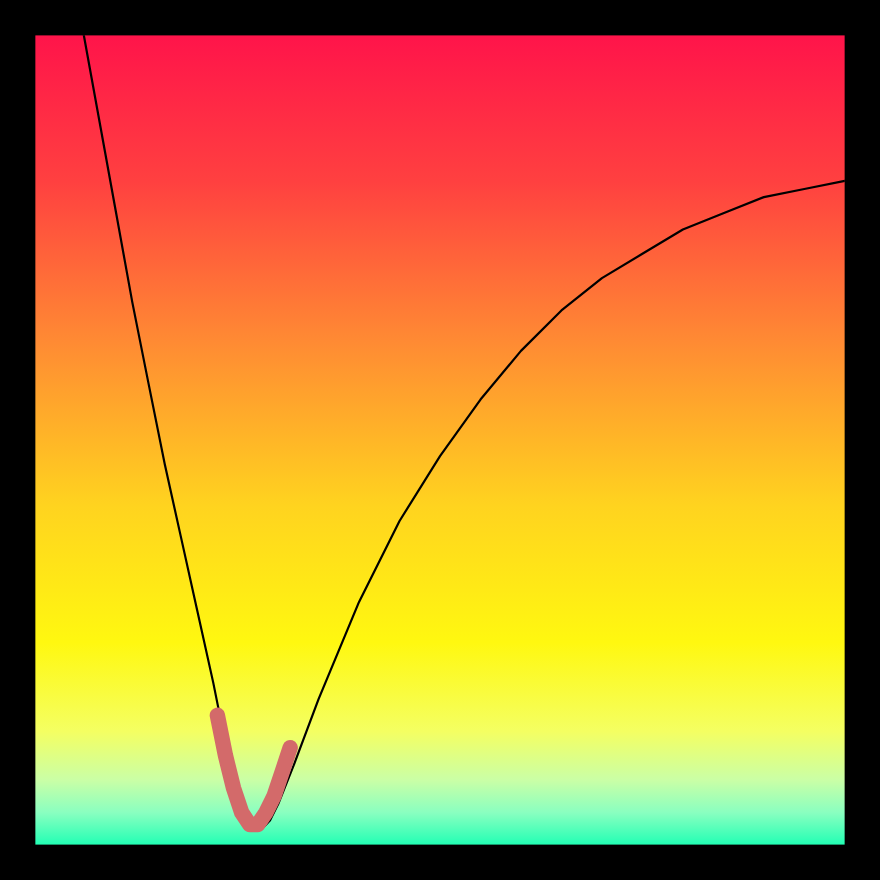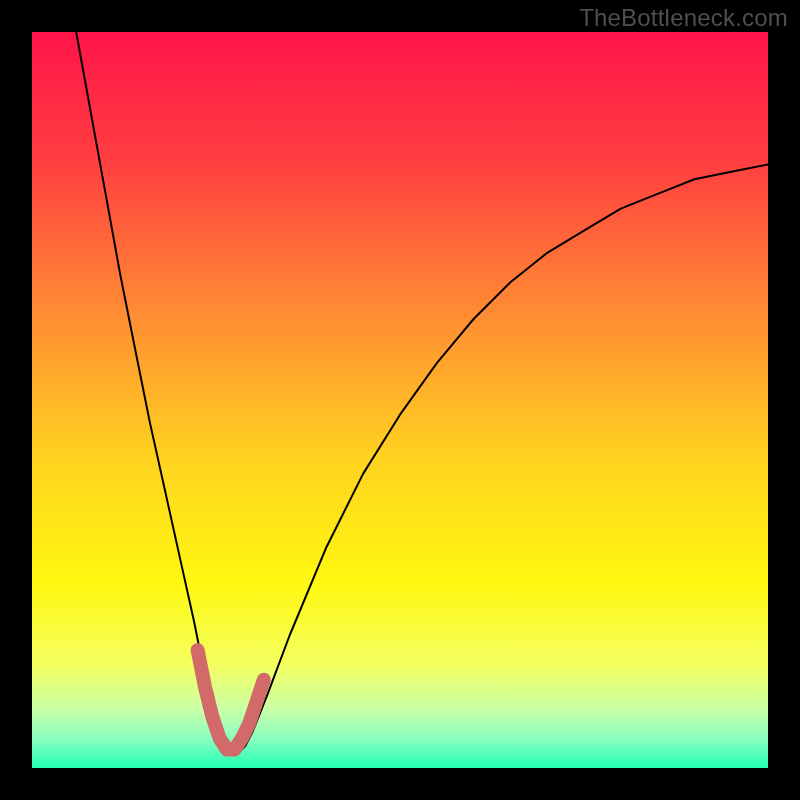--- a/index.html
+++ b/index.html
@@ -32,21 +32,20 @@
     left: 32px;
     top: 32px;
     width: 736px;
     height: 736px;
   }
 </style>
 </head>
 <body>
 <div class="outer">
 
-  <div class="attribution">TheBottleneck.com</div>
 
   <svg class="plot" viewBox="0 0 736 736" preserveAspectRatio="none">
     <defs>
       <linearGradient id="bg-grad" x1="0" y1="0" x2="0" y2="1">
         <stop id="g0" offset="0%" stop-color="#ff144a"></stop>
         <stop id="g1" offset="18%" stop-color="#ff4040"></stop>
         <stop id="g2" offset="38%" stop-color="#ff8b33"></stop>
         <stop id="g3" offset="58%" stop-color="#ffd31f"></stop>
         <stop id="g4" offset="75%" stop-color="#fff810"></stop>
         <stop id="g5" offset="86%" stop-color="#f4ff62"></stop>

